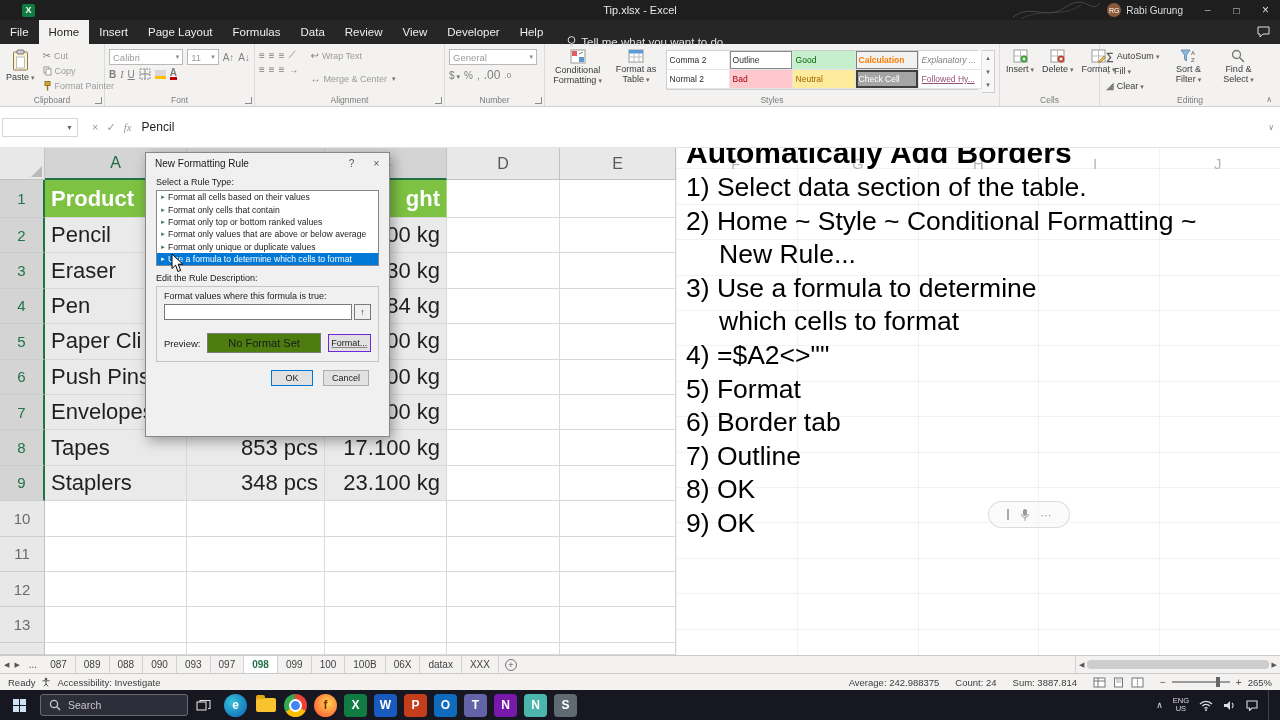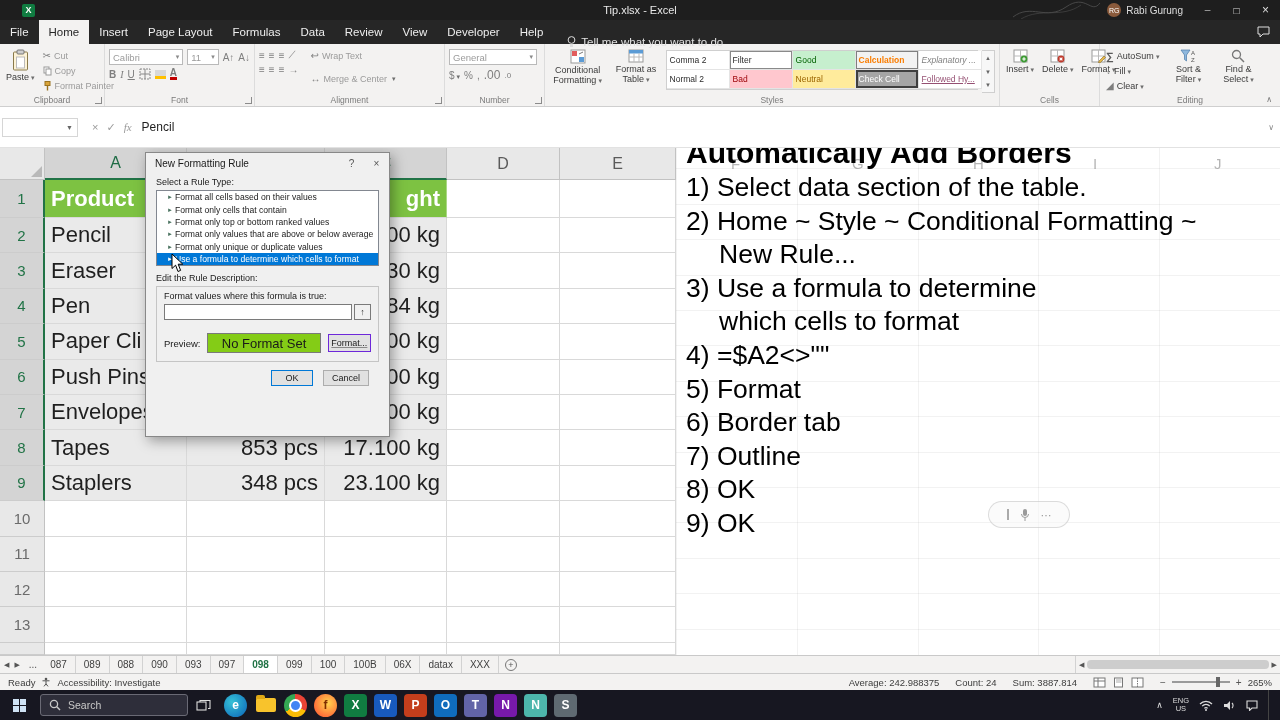--- a/index.html
+++ b/index.html
@@ -93,30 +93,30 @@
   .ins-line.cont { padding-left:33px; }
 
   
   #dialog { left:145px; top:152px; width:245px; height:285px; background:#f0f0f0; border:1px solid #888; box-shadow:3px 4px 12px rgba(0,0,0,0.35); z-index:10; font-size:9.5px; color:#1a1a1a; }
   .dlg-title { height:21px; display:flex; align-items:center; padding-left:9px; font-size:10px; }
   .dlg-controls { margin-left:auto; display:flex; }
   .dlg-ctl { width:25px; height:21px; display:flex; align-items:center; justify-content:center; color:#555; font-size:10px; }
   .dlg-body { padding:1px 10px 0; }
   .dlg-label { margin:2px 0 3px; font-size:9px; }
   .rule-list { border:1px solid #828790; background:#fff; }
-  .rule-item { height:12.4px; display:flex; align-items:center; padding-left:10px; font-size:8.6px; white-space:nowrap; overflow:hidden; }
+  .rule-item { height:12.4px; display:flex; align-items:center; padding-left:3px; font-size:8.6px; white-space:nowrap; overflow:hidden; }
   .rule-item::before { content:"► "; font-size:6px; color:#49725f; margin-right:2px; }
   .rule-item.selected { background:#0078d7; color:#fff; }
   .rule-item.selected::before { color:#fff; }
   .desc-box { border:1px solid #c5c5c5; margin-top:2px; padding:4px 7px 8px; }
   .formula-row { display:flex; margin-top:3px; gap:2px; }
   .formula-input { flex:1; height:16px; border:1px solid #7a7a7a; background:#fff; font-size:9px; padding:0 3px; font-family:"Liberation Sans",sans-serif; }
   .collapse-btn { width:17px; height:16px; border:1px solid #7a7a7a; background:#f0f0f0; display:flex; align-items:center; justify-content:center; font-size:9px; color:#333; }
   .preview-row { display:flex; align-items:center; margin-top:13px; gap:7px; }
-  .preview-box { width:126px; height:20px; border:1px solid #7a7a7a; background:#84cc16; display:flex; align-items:center; justify-content:center; font-size:13px; }
+  .preview-box { width:126px; height:20px; border:1px solid #7a7a7a; background:#4d7c0f; display:flex; align-items:center; justify-content:center; font-size:11px; }
   .format-btn { width:48px; height:18px; border:1px solid #6d28d9; background:#e1e1e1; display:flex; align-items:center; justify-content:center; font-size:9px; text-decoration:underline; text-decoration-color:#888; }
   .dlg-footer { display:flex; justify-content:flex-end; gap:10px; padding:8px 10px 0; }
   .dbtn { width:42px; height:16px; border:1px solid #adadad; background:#e1e1e1; display:flex; align-items:center; justify-content:center; font-size:9px; }
   .dbtn.default { border-color:#0078d7; }
   .dbtn.cancel { width:46px; }
 
   
   #cursor { left:171px; top:253px; z-index:30; }
 
   
@@ -348,21 +348,21 @@
           <rect x="1" y="1" width="14" height="3.5" fill="#5b9bd5"></rect>
           <line x1="1" y1="8" x2="15" y2="8" stroke="#bbb"></line>
           <line x1="6" y1="4.5" x2="6" y2="13" stroke="#bbb"></line>
           <line x1="11" y1="4.5" x2="11" y2="13" stroke="#bbb"></line>
         </svg>
       <span class="drop">Format as Table</span>
     </div>
     <div class="style-gallery">
       <span class="style-cell">Comma 2</span>
       <span class="style-cell">Normal 2</span>
-      <span class="style-cell st-sel">Filter</span>
+      <span class="style-cell st-sel">Outline</span>
       <span class="style-cell st-bad">Bad</span>
       <span class="style-cell st-good">Good</span>
       <span class="style-cell st-neutral">Neutral</span>
       <span class="style-cell st-calc">Calculation</span>
       <span class="style-cell st-check">Check Cell</span>
       <span class="style-cell st-expl">Explanatory ...</span>
       <span class="style-cell st-followed">Followed Hy...</span>
     </div>
     <div class="gal-arrows">
       <span>▲</span>

